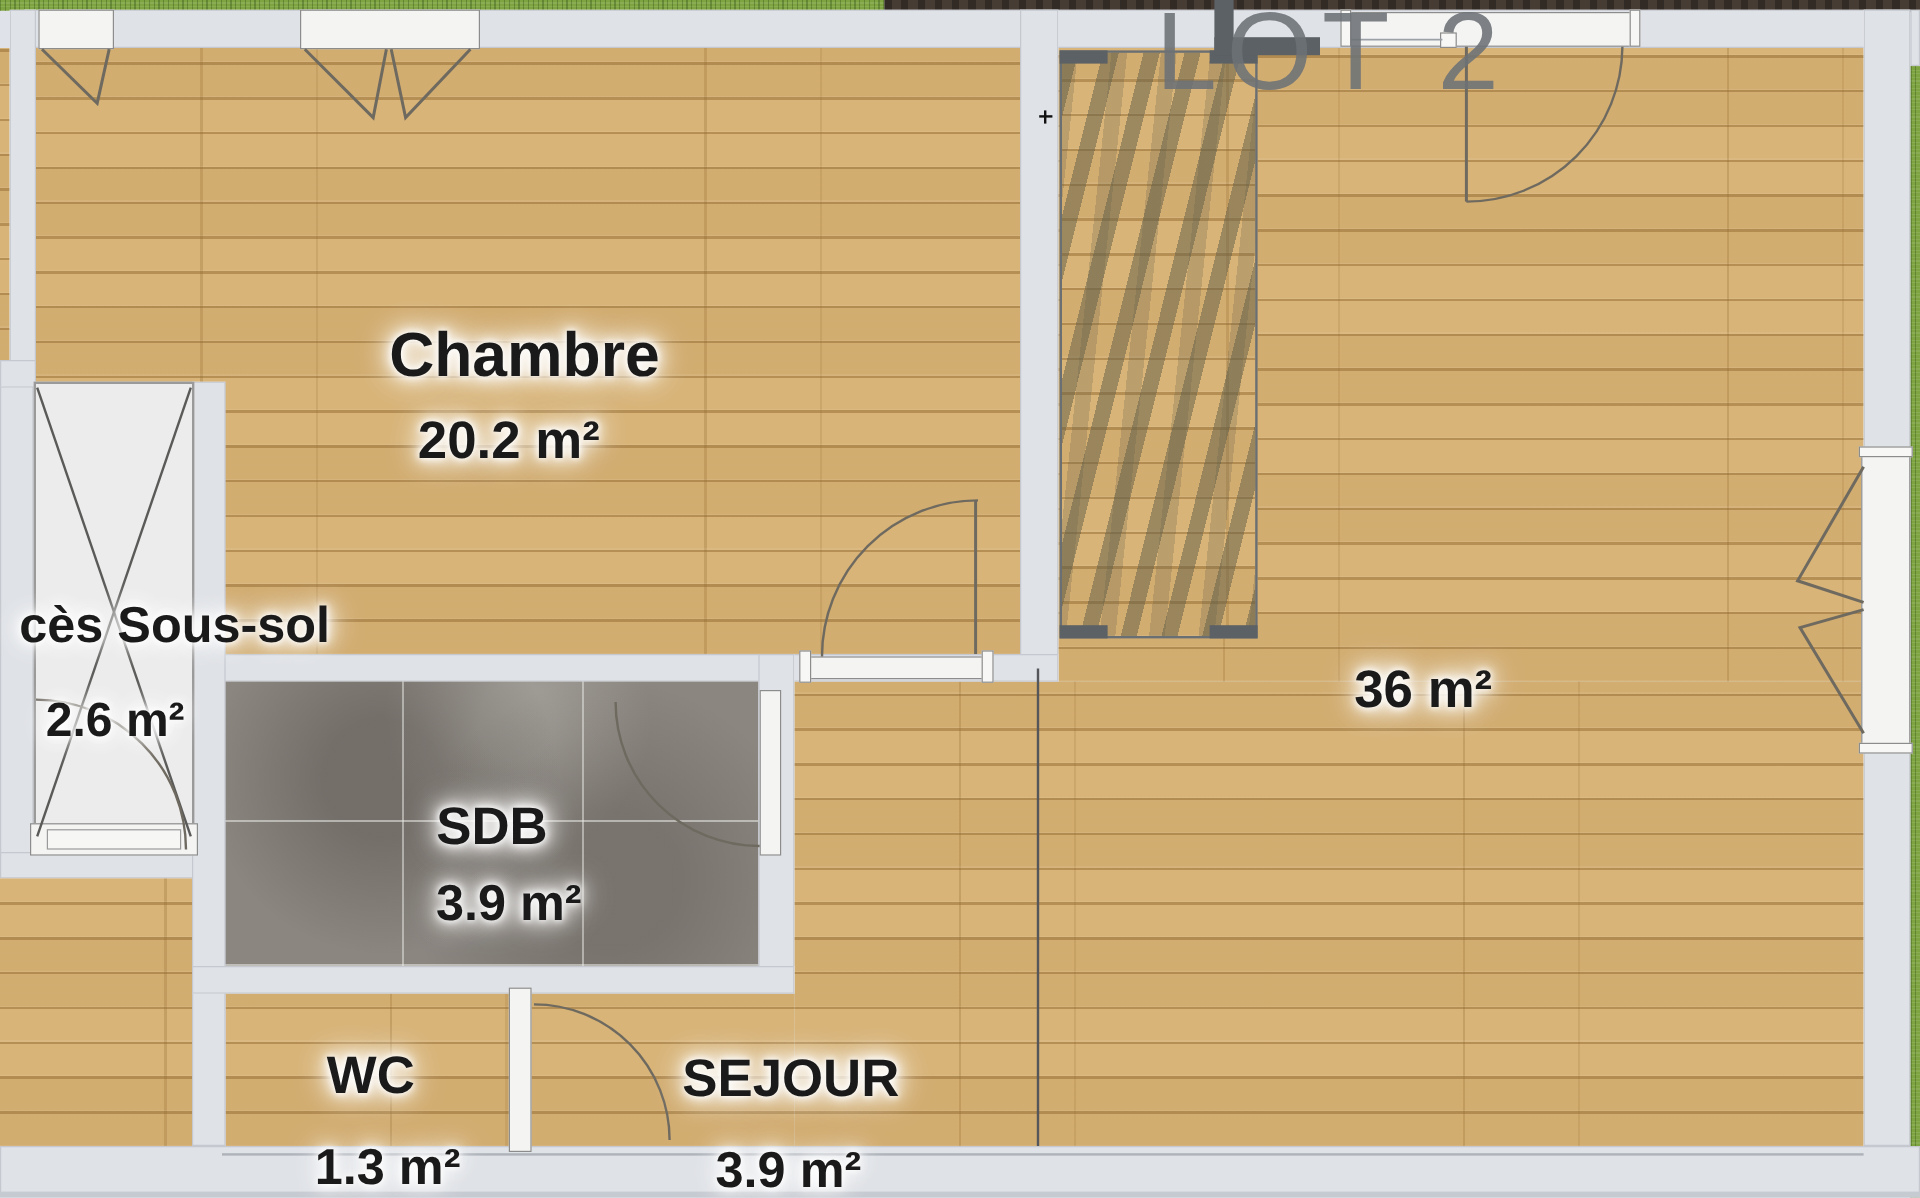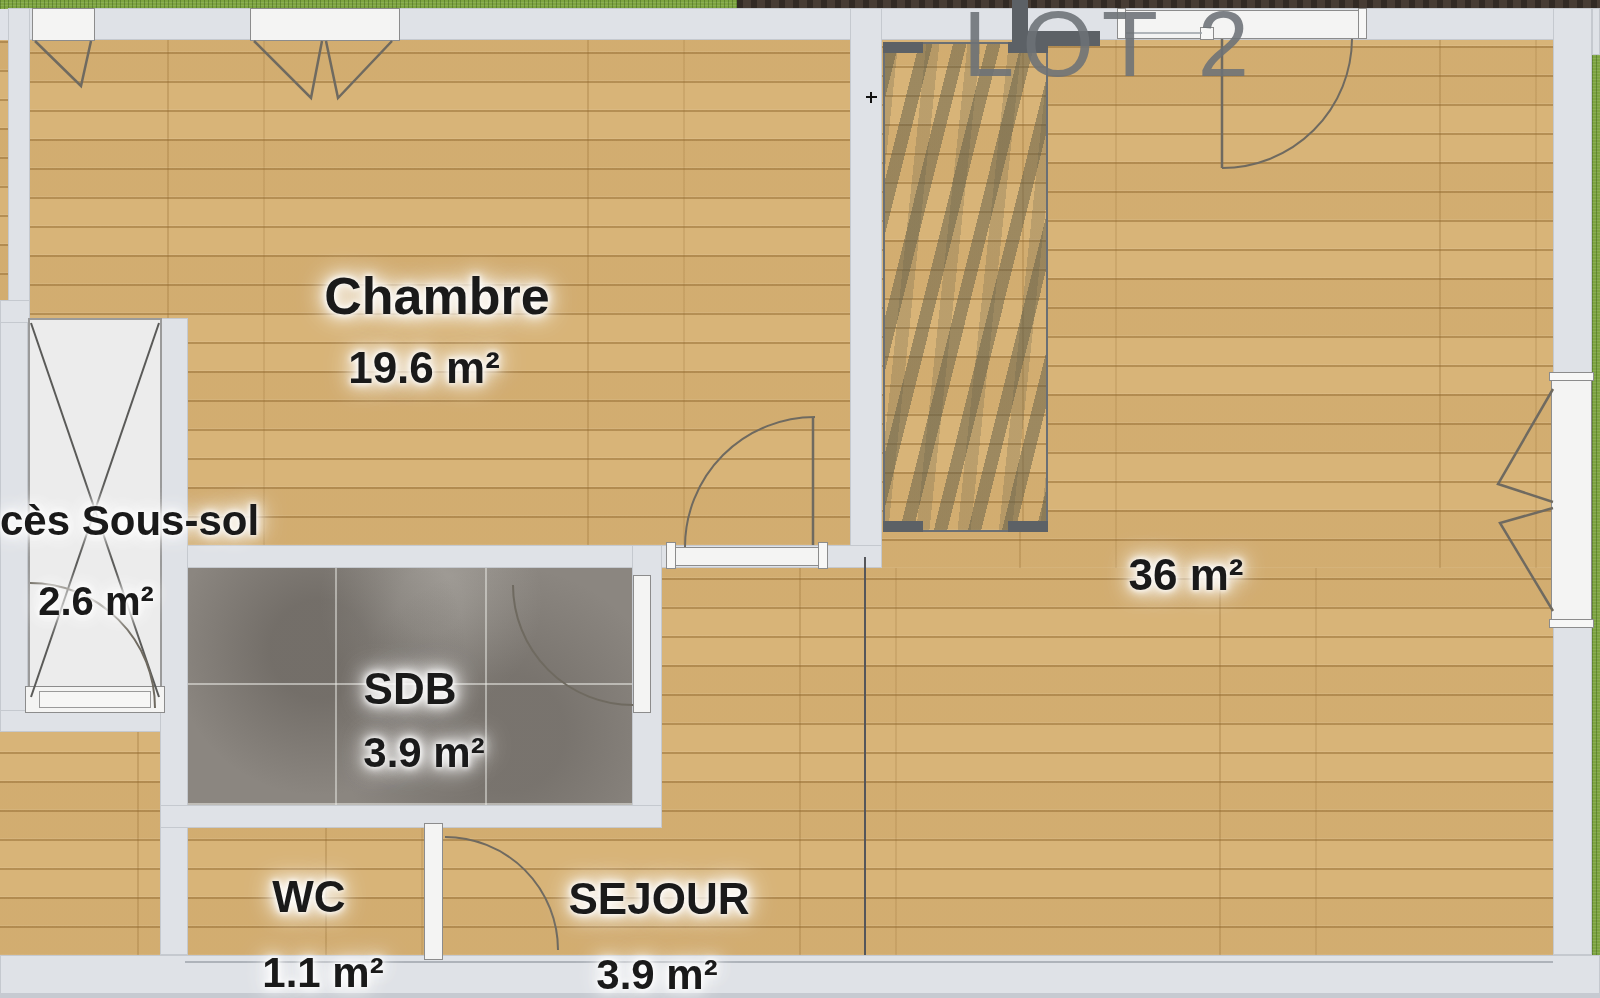--- a/index.html
+++ b/index.html
@@ -155,29 +155,29 @@
     <polyline points="35,41 81,86 91,41" fill="none" stroke="#6f6a60" stroke-width="2.5"></polyline>
     <polyline points="254,41 311,98 322,41" fill="none" stroke="#6f6a60" stroke-width="2.5"></polyline>
     <polyline points="326,41 338,98 392,41" fill="none" stroke="#6f6a60" stroke-width="2.5"></polyline>
     <polyline points="1553,389 1498,484 1553,502" fill="none" stroke="#6f6a60" stroke-width="2.5"></polyline>
     <polyline points="1553,508 1500,523 1553,611" fill="none" stroke="#6f6a60" stroke-width="2.5"></polyline>
   </svg>
 
   <div class="lot-title" style="left:1110px;top:44px;font-size:92px">LOT 2</div>
 
   <div class="label" style="left:437px;top:296px;font-size:52px">Chambre</div>
-  <div class="label" style="left:424px;top:368px;font-size:44px">19.6 m²</div>
+  <div class="label" style="left:424px;top:368px;font-size:44px">20.2 m²</div>
 
   <div class="label" style="left:1186px;top:575px;font-size:44px">36 m²</div>
 
-  <div class="label left-cut" style="left:0;top:521px;font-size:42px">cès Sous-sol</div>
+  <div class="label left-cut" style="left:16px;top:521px;font-size:42px">cès Sous-sol</div>
   <div class="label" style="left:96px;top:601px;font-size:40px">2.6 m²</div>
 
   <div class="label" style="left:410px;top:689px;font-size:44px">SDB</div>
   <div class="label" style="left:424px;top:753px;font-size:42px">3.9 m²</div>
 
   <div class="label" style="left:309px;top:897px;font-size:44px">WC</div>
-  <div class="label" style="left:323px;top:973px;font-size:42px">1.1 m²</div>
+  <div class="label" style="left:323px;top:973px;font-size:42px">1.3 m²</div>
 
   <div class="label" style="left:659px;top:899px;font-size:44px">SEJOUR</div>
   <div class="label" style="left:657px;top:975px;font-size:42px">3.9 m²</div>
 
 </div>
 
 </body></html>

